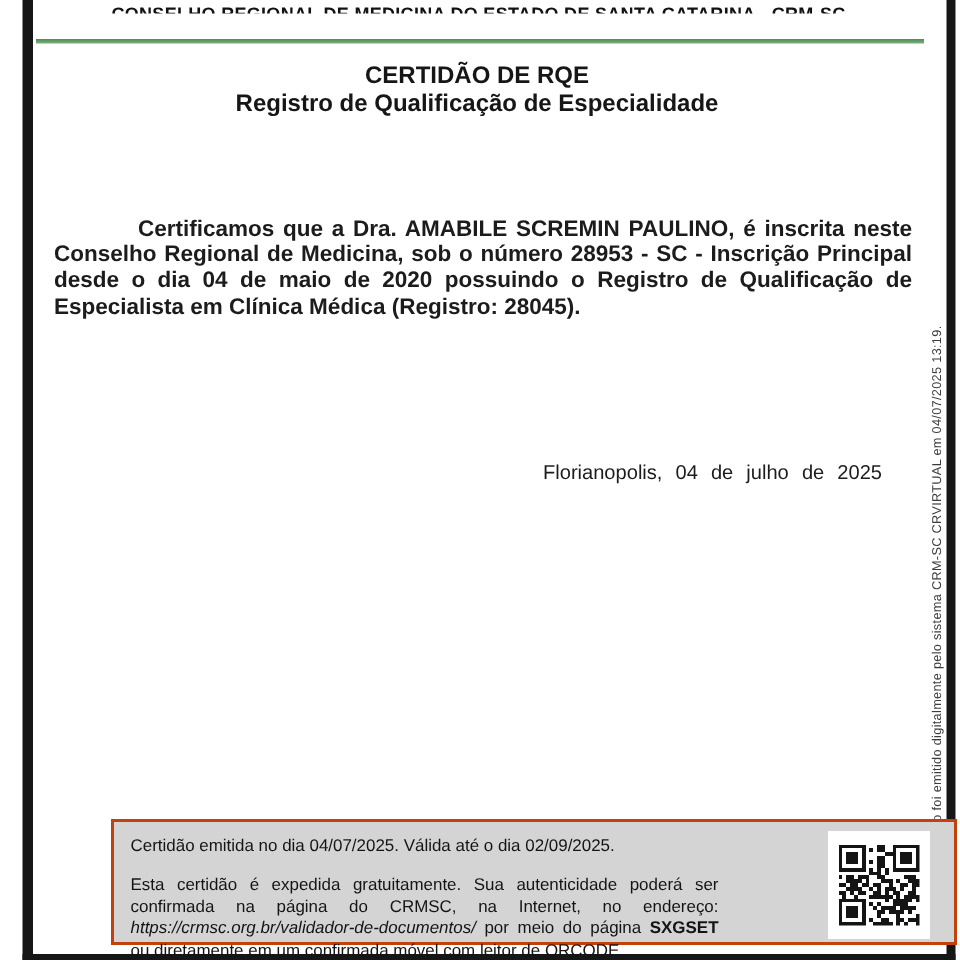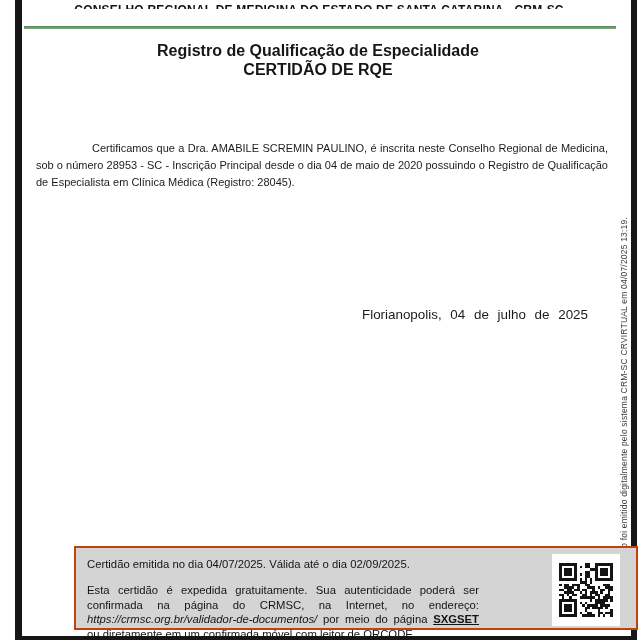--- a/index.html
+++ b/index.html
@@ -25,42 +25,42 @@
   .green-rule{
     position:absolute;left:24px;top:26px;width:592px;height:3px;
     background:linear-gradient(#4e8b51,#79b27c);
   }
   .title-block{
     position:absolute;left:22px;right:26px;top:41px;text-align:center;
     font-weight:bold;font-size:16px;line-height:19px;color:#161616;
   }
   .body-par{
     position:absolute;left:36px;top:129px;width:572px;
-    font-size:11px;line-height:17.2px;text-align:justify;text-indent:56px;color:#1c1c1c;
+    font-size:15px;line-height:17.2px;text-align:justify;text-indent:56px;color:#1c1c1c;font-weight:bold;
   }
   .date-line{
     position:absolute;right:52px;top:307px;
     font-size:13.4px;word-spacing:5px;color:#1c1c1c;
   }
   .side-note{
     position:absolute;right:11px;bottom:33px;
     writing-mode:vertical-rl;transform:rotate(180deg);
     font-size:8.5px;letter-spacing:.2px;color:#3c3c3c;white-space:nowrap;
   }
   .validity-box{
     position:absolute;left:74px;top:546px;width:564px;height:84px;box-sizing:border-box;
     background:#d4d4d4;border:2px solid #c2410c;
   }
   .validity-text{
     position:absolute;left:11px;top:9px;width:392px;font-size:11.3px;line-height:14.4px;color:#141414;
   }
   .validity-text .emission{margin:0 0 12px 0;}
   .validity-text .auth{margin:0;text-align:justify;}
   .validity-text .auth i{font-style:italic;margin-top:48px;}
-  .validity-text .auth b{font-weight:bold;text-decoration:underline;}
+  .validity-text .auth b{font-weight:bold;}
   .qr-plate{
     position:absolute;right:16px;top:6px;width:68px;height:72px;background:#ffffff;
     display:flex;align-items:center;justify-content:center;
   }
   .qr-plate svg{display:block;}
 </style>
 </head>
 <body>
 
 <div class="photo">
@@ -69,22 +69,22 @@
   <div class="frame-right"></div>
   <div class="frame-bottom"></div>
 
   <div class="header-clip">
     <span class="inner">CONSELHO REGIONAL DE MEDICINA DO ESTADO DE SANTA CATARINA - CRM-SC</span>
   </div>
 
   <div class="green-rule"></div>
 
   <div class="title-block">
+    <div>CERTIDÃO DE RQE</div>
     <div>Registro de Qualificação de Especialidade</div>
-    <div>CERTIDÃO DE RQE</div>
   </div>
 
   <p class="body-par">Certificamos que a Dra. AMABILE SCREMIN PAULINO, é inscrita neste Conselho Regional de Medicina, sob o número 28953 - SC - Inscrição Principal desde o dia 04 de maio de 2020 possuindo o Registro de Qualificação de Especialista em Clínica Médica (Registro: 28045).</p>
 
   <div class="date-line">Florianopolis, 04 de julho de 2025</div>
 
   <div class="side-note">Este documento foi emitido digitalmente pelo sistema CRM-SC CRVIRTUAL em 04/07/2025 13:19.</div>
 
   <div class="validity-box">
     <div class="validity-text">

